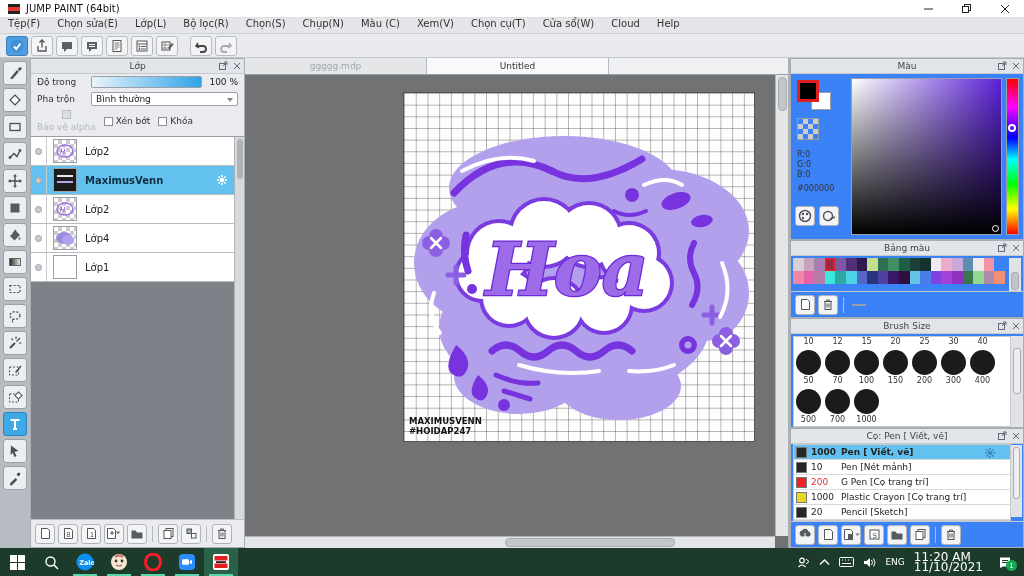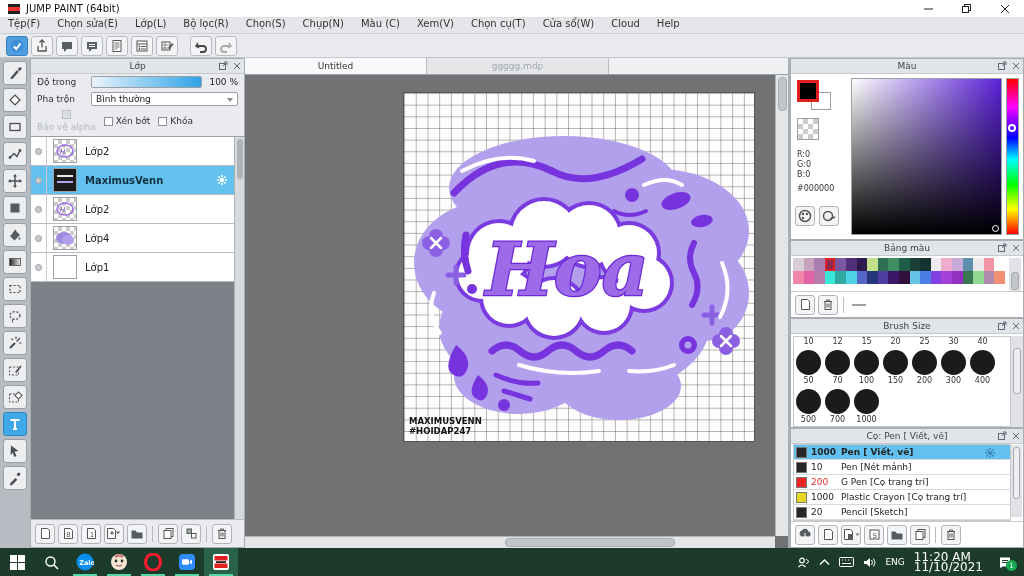--- a/index.html
+++ b/index.html
@@ -74,21 +74,21 @@
   #art-canvas { position:absolute; left:158px; top:17px; width:352px; height:350px; background-color:#fdfdfd;
     background-image:linear-gradient(to right,rgba(90,90,90,.45) 1px,transparent 1px),linear-gradient(to bottom,rgba(90,90,90,.45) 1px,transparent 1px);
     background-size:11.73px 11.66px; border:1px solid #555; }
   #art-canvas svg { position:absolute; left:0; top:0; }
   #canvas-vscroll { position:absolute; right:0; top:17px; width:13px; bottom:12px; background:#e3e5e7; border-left:1px solid #b0b4b8; }
   #canvas-vscroll .thumb { width:9px; height:34px; margin:2px auto; background:#c2c6ca; border:1px solid #a8acb0; border-radius:4px; }
   #canvas-hscroll { position:absolute; left:0; bottom:0; right:13px; height:12px; background:#e3e5e7; border-top:1px solid #b0b4b8; }
   #canvas-hscroll .thumb { position:absolute; left:260px; top:1px; width:170px; height:9px; background:#c2c6ca; border:1px solid #a8acb0; border-radius:4px; }
 
   
-  .rpanel { position:absolute; left:790px; width:234px; background:#ffffff; border:1px solid #a9adb2; display:flex; flex-direction:column; }
+  .rpanel { position:absolute; left:790px; width:234px; background:#3b82f6; border:1px solid #a9adb2; display:flex; flex-direction:column; }
   #color-panel { top:58px; height:182px; }
   #palette-panel { top:240px; height:78px; }
   #brushsize-panel { top:318px; height:110px; }
   #brush-panel { top:428px; height:120px; }
 
   
   #color-body { flex:1; display:flex; padding:4px; gap:4px; position:relative; }
   #color-left { width:52px; position:relative; }
   #fg-swatch { position:absolute; left:2px; top:2px; width:22px; height:22px; background:#000; border:3px solid #e02020; }
   #bg-swatch { position:absolute; left:16px; top:14px; width:20px; height:18px; background:#fff; border:1px solid #9aa0a6; }
@@ -510,25 +510,25 @@
           <path d="M2 3.5h8M4.5 3.5v-1.5h3v1.5" stroke="#555" fill="none"></path>
           <rect x="3" y="3.5" width="6" height="8" fill="none" stroke="#555"></rect>
           <path d="M5 5.5v4M7 5.5v4" stroke="#555"></path>
         </svg>
       </div>
     </div>
 </div>
 
 <div id="canvas-area">
   <div id="tabbar">
+    <div class="doc-tab inactive">
+        <span>ggggg.mdp</span>
+      </div>
     <div class="doc-tab active">
         <span>Untitled</span>
-      </div>
-    <div class="doc-tab inactive">
-        <span>ggggg.mdp</span>
       </div>
   </div>
   <div id="viewport">
     <div id="art-canvas">
       <svg width="352" height="350" viewBox="0 0 352 350">
 
         <g fill="#b2a0ec">
           <ellipse cx="160" cy="95" rx="115" ry="52"></ellipse>
           <ellipse cx="85" cy="170" rx="75" ry="62"></ellipse>
           <ellipse cx="255" cy="138" rx="90" ry="62"></ellipse>

